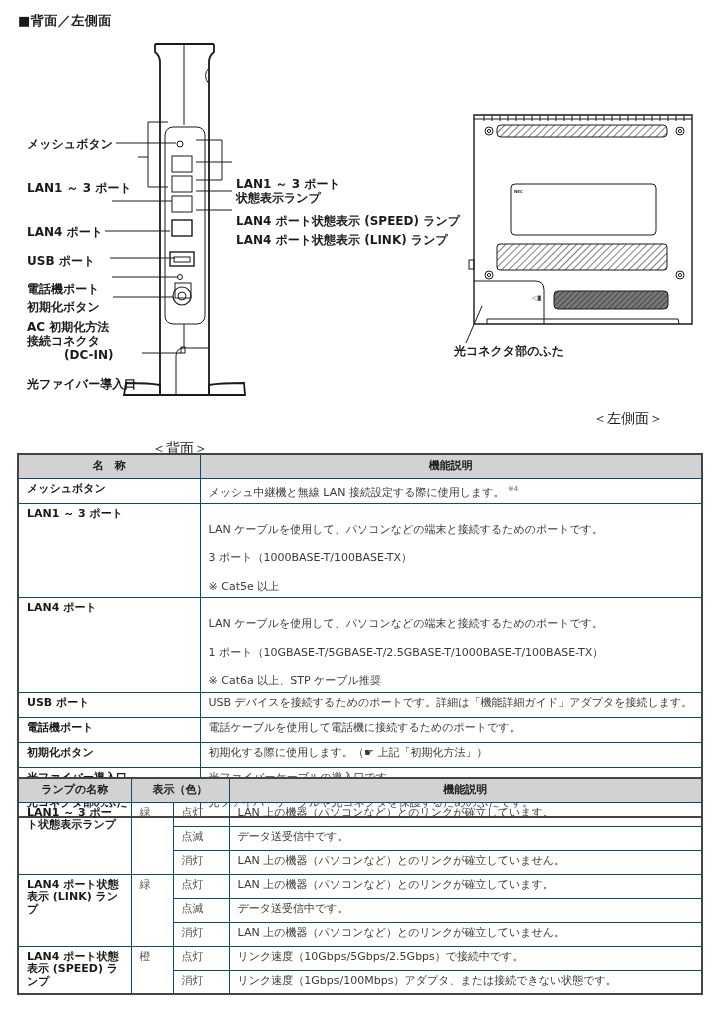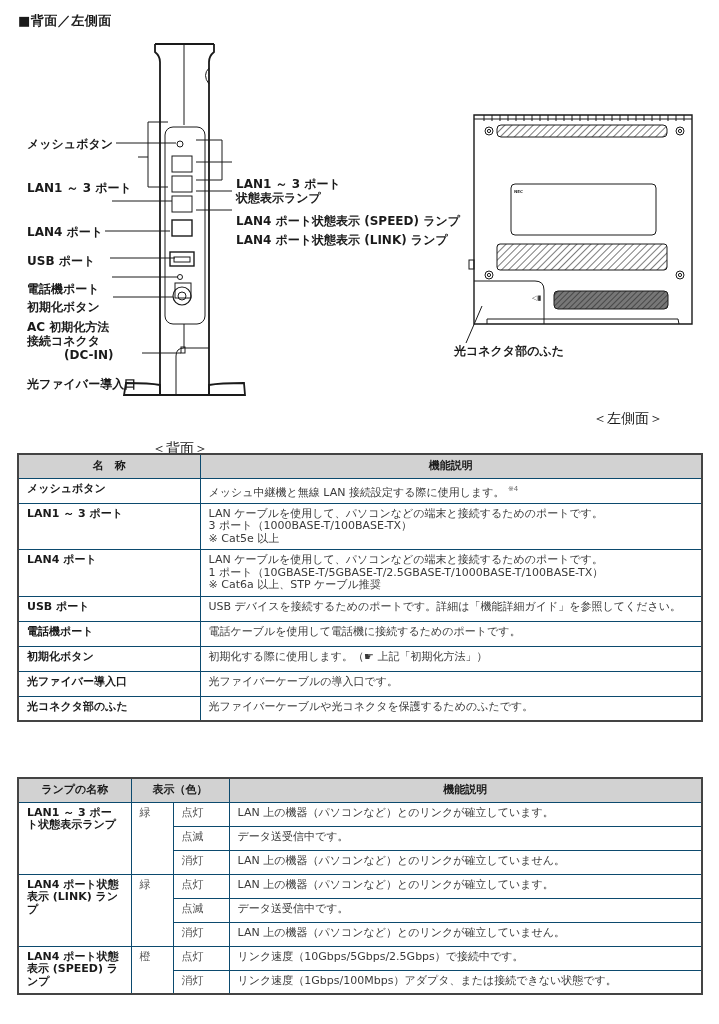--- a/index.html
+++ b/index.html
@@ -13,21 +13,21 @@
 
   .callout { position: absolute; font-size: 12px; font-weight: bold; line-height: 14px; white-space: nowrap; color: #1a1a1a; }
   .caption { position: absolute; font-size: 14px; color: #1a1a1a; }
 
   table { border-collapse: collapse; position: absolute; left: 17px; font-size: 11px; }
   table td, table th { border: 1px solid #0c4a6e; vertical-align: top; padding: 4px 8px; line-height: 12.5px; }
   table th { background: #d2d2d2; font-weight: bold; text-align: center; vertical-align: middle; padding: 5px 8px; font-size: 11px; }
   table.outer { border: 2px solid #444; }
   .name-cell { font-weight: bold; color: #1a1a1a; }
   .desc-cell { color: #3a3a3a; }
-  .desc-line { display: block; }
+  .desc-line { display: block; margin-top: 16px; }
   .color-cell, .state-cell { color: #555; }
   sup { font-size: 7px; color: #666; }
 </style>
 </head>
 <body>
 
 <div class="section-title">■背面／左側面</div>
 
 <div class="figure" style="left:0;top:30px;width:440px;height:400px;">
   <svg width="440" height="400" viewBox="0 30 440 400">
@@ -201,21 +201,21 @@
     <tr style="height:46px;">
       <td class="name-cell">LAN4 ポート</td>
       <td class="desc-cell">
         <span class="desc-line">LAN ケーブルを使用して、パソコンなどの端末と接続するためのポートです。</span>
         <span class="desc-line">1 ポート（10GBASE-T/5GBASE-T/2.5GBASE-T/1000BASE-T/100BASE-TX）</span>
         <span class="desc-line">※ Cat6a 以上、STP ケーブル推奨</span>
       </td>
     </tr>
     <tr style="height:25px;">
       <td class="name-cell">USB ポート</td>
-      <td class="desc-cell">USB デバイスを接続するためのポートです。詳細は「機能詳細ガイド」を参照してください。</td>
+      <td class="desc-cell">USB デバイスを接続するためのポートです。詳細は「機能詳細ガイド」アダプタを接続します。</td>
     </tr>
     <tr style="height:25px;">
       <td class="name-cell">電話機ポート</td>
       <td class="desc-cell">電話ケーブルを使用して電話機に接続するためのポートです。</td>
     </tr>
     <tr style="height:25px;">
       <td class="name-cell">初期化ボタン</td>
       <td class="desc-cell">初期化する際に使用します。（☛ 上記「初期化方法」）</td>
     </tr>
     <tr style="height:25px;">

